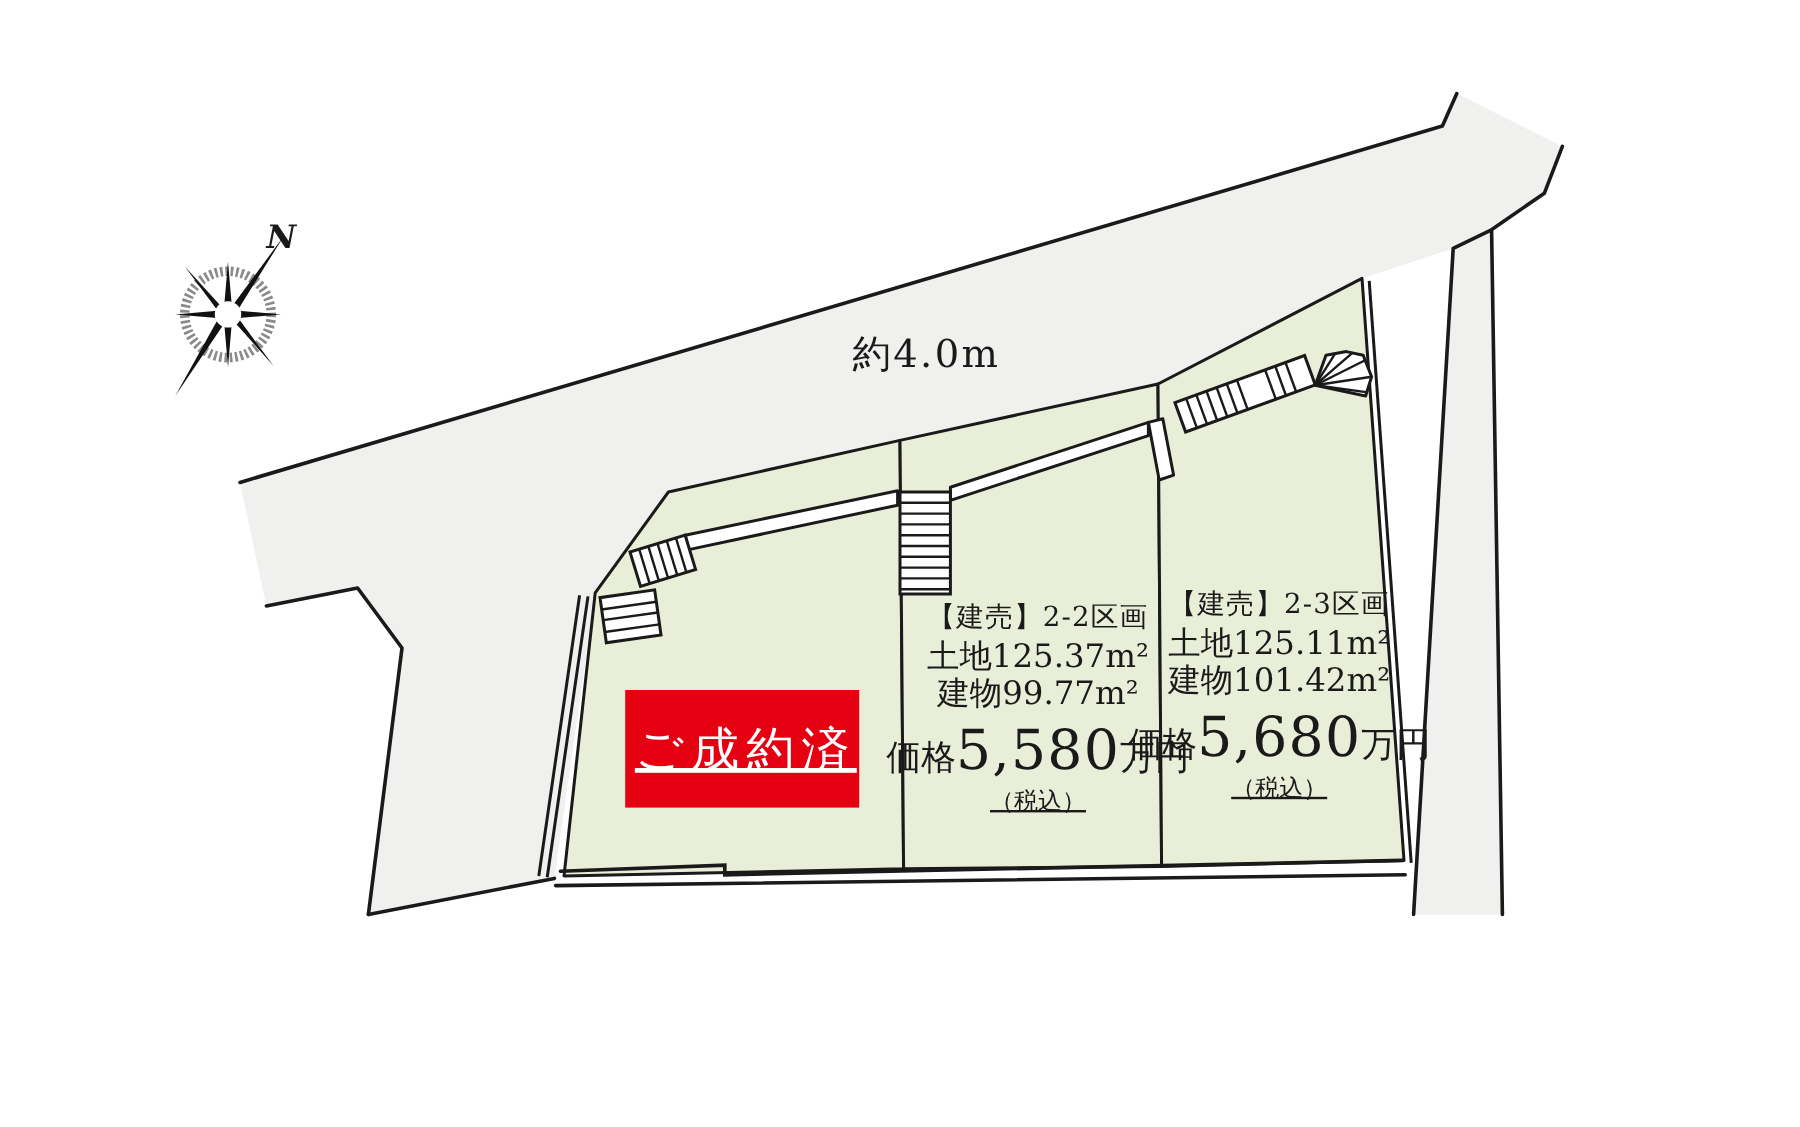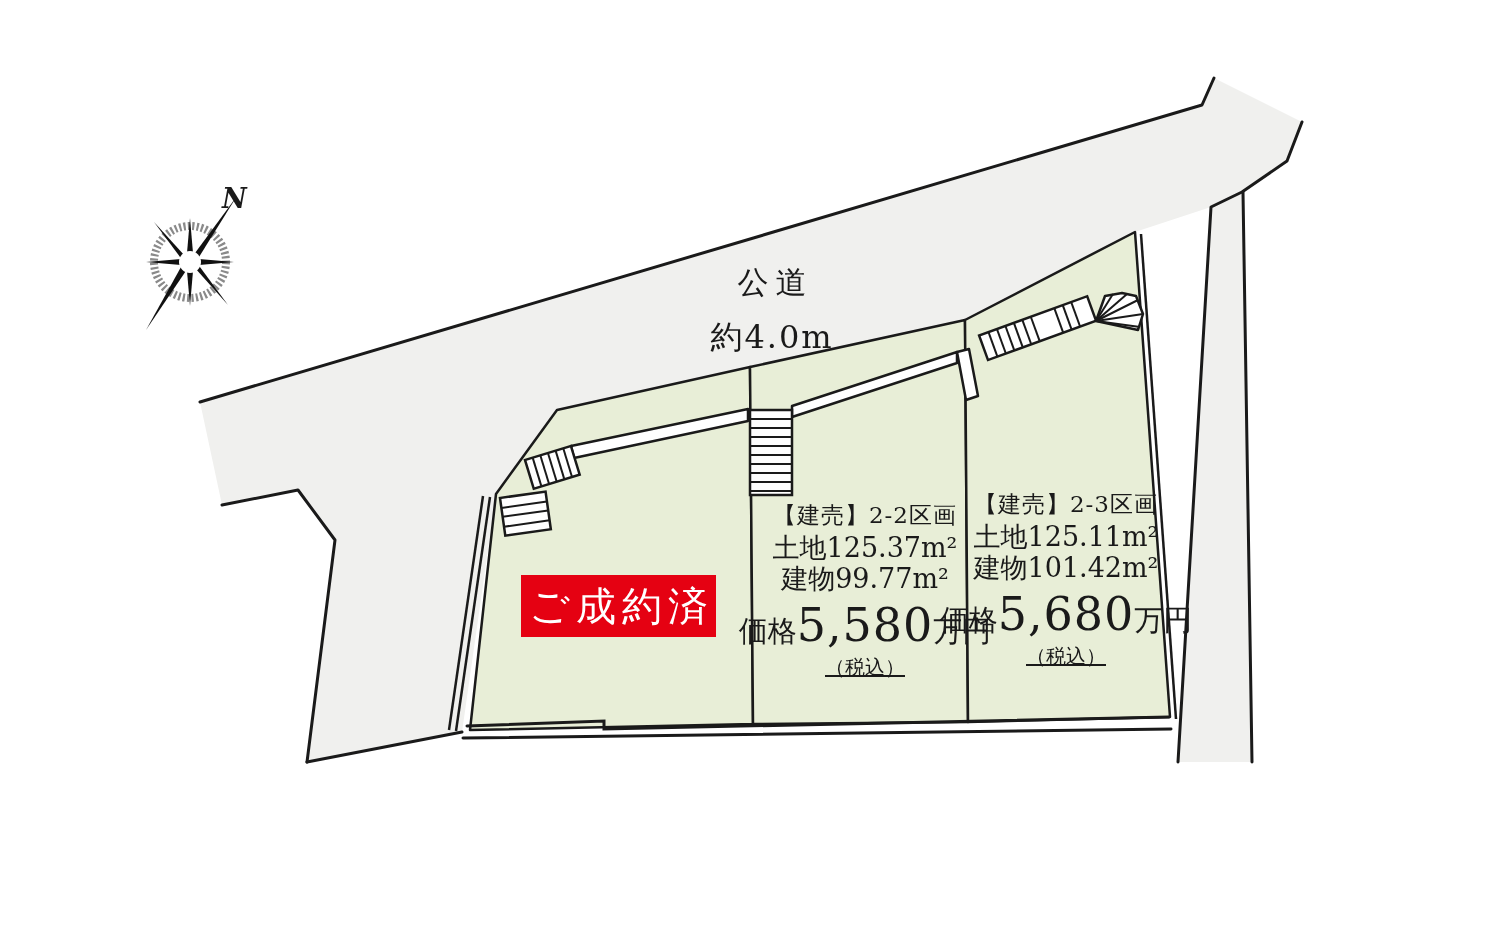--- a/index.html
+++ b/index.html
@@ -6,24 +6,24 @@
   .stage{
     position:relative;width:1500px;height:939px;background:#ffffff;
     overflow:hidden;font-family:"DejaVu Serif","Liberation Serif",serif;color:#1a1a1a;
   }
   .stage svg{position:absolute;left:0;top:0;}
   .lbl{position:absolute;text-align:center;}
   .road-name{font-size:31px;letter-spacing:7px;text-indent:7px;}
   .road-width{font-size:32px;letter-spacing:2px;margin-top:12px;}
   .north-label{position:absolute;font-size:27px;font-style:italic;font-weight:bold;}
   .sold-badge{
-    position:absolute;left:521px;top:575px;width:195px;height:62px;
+    position:absolute;left:521px;top:575px;width:195px;height:98px;
     background:#e50112;color:#ffffff;display:flex;align-items:center;justify-content:center;
     font-family:"DejaVu Sans","Liberation Sans",sans-serif;
-    font-size:40px;letter-spacing:6px;text-indent:6px;
+    font-size:40px;letter-spacing:6px;text-indent:6px;text-decoration:underline;
   }
   .parcel-info{position:absolute;width:256px;text-align:center;}
   .pi-title{font-size:23px;line-height:34px;letter-spacing:1px;}
   .pi-area{font-size:27px;line-height:31px;}
   .price-line{display:flex;align-items:flex-end;justify-content:center;margin-top:4px;}
   .price-label,.price-unit{font-size:29px;}
   .price-value{font-size:46px;letter-spacing:1px;}
   .tax-line{font-size:20px;line-height:26px;margin-top:2px;text-decoration:underline;}
 </style>
 </head>
@@ -141,21 +141,20 @@
         <path d="M3,9 L0,44 L-3,9 Z"></path>
         <path d="M-9,3 L-44,0 L-9,-3 Z"></path>
       </g>
       <circle cx="0" cy="0" r="11" fill="#ffffff"></circle>
     </g>
   </svg>
 
   <div class="north-label" style="left:222px;top:183px;">N</div>
 
   <div class="lbl" style="left:672px;top:262px;width:200px;">
-    <div class="road-name">公道</div>
     <div class="road-width">約4.0m</div>
   </div>
 
 
   <div class="sold-badge">
     <span>ご成約済</span>
   </div>
 
   <div class="parcel-info" style="left:737px;top:498px;">
     <div class="pi-title">【建売】2-2区画</div>

